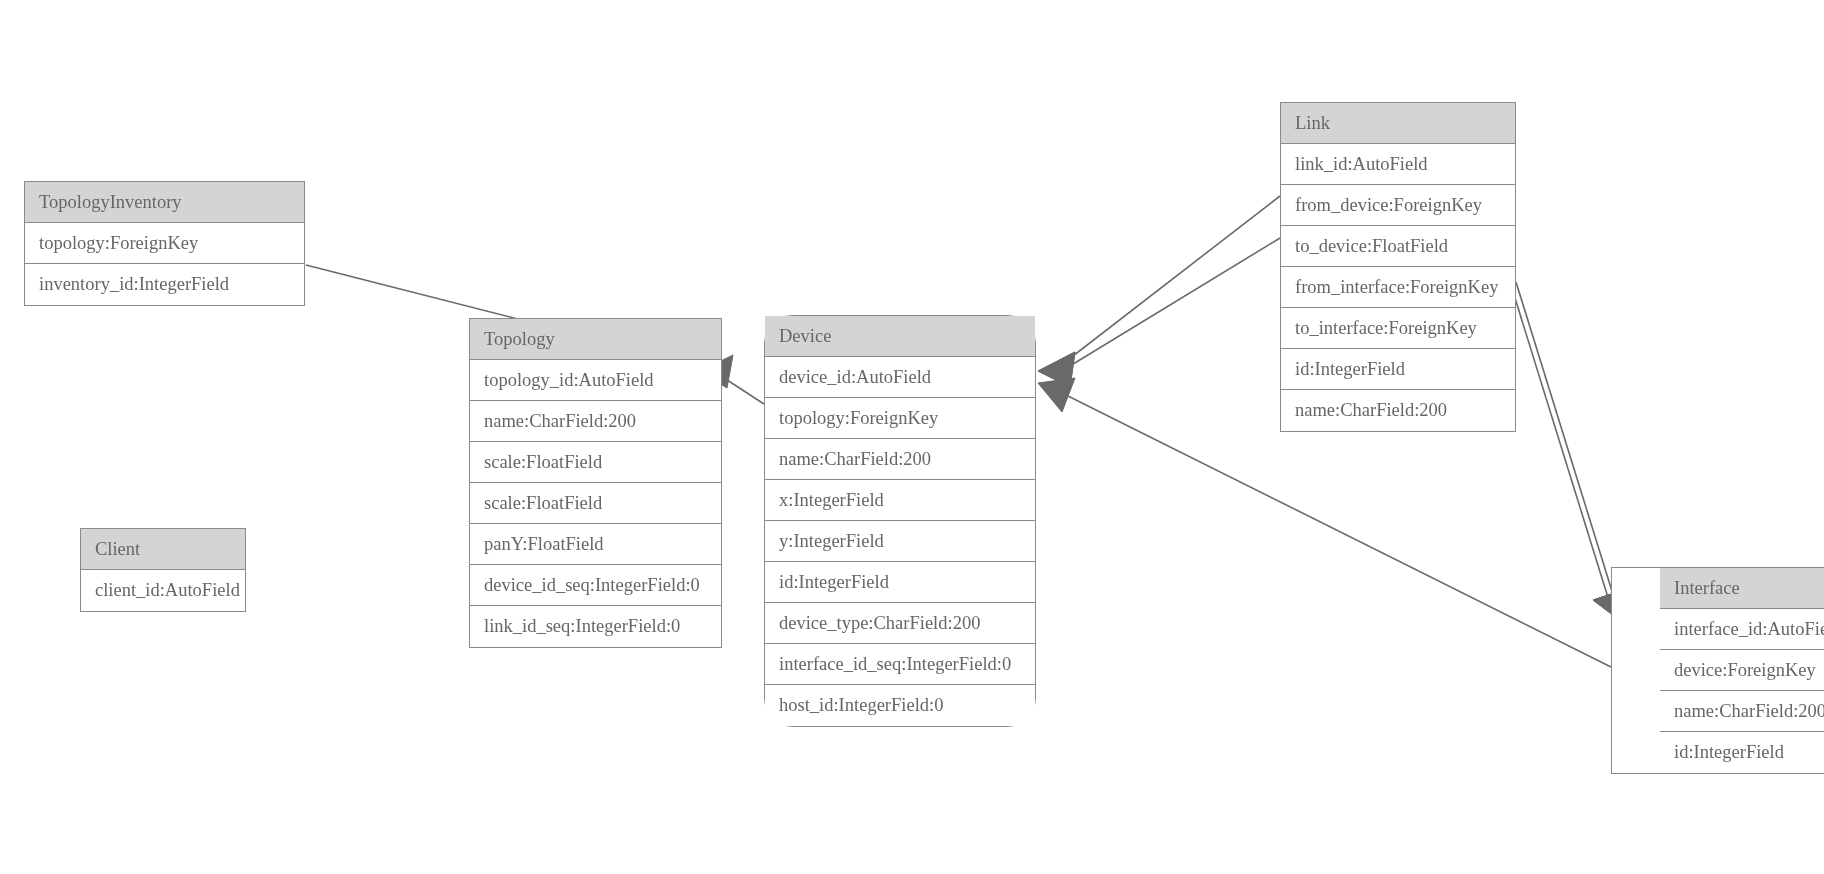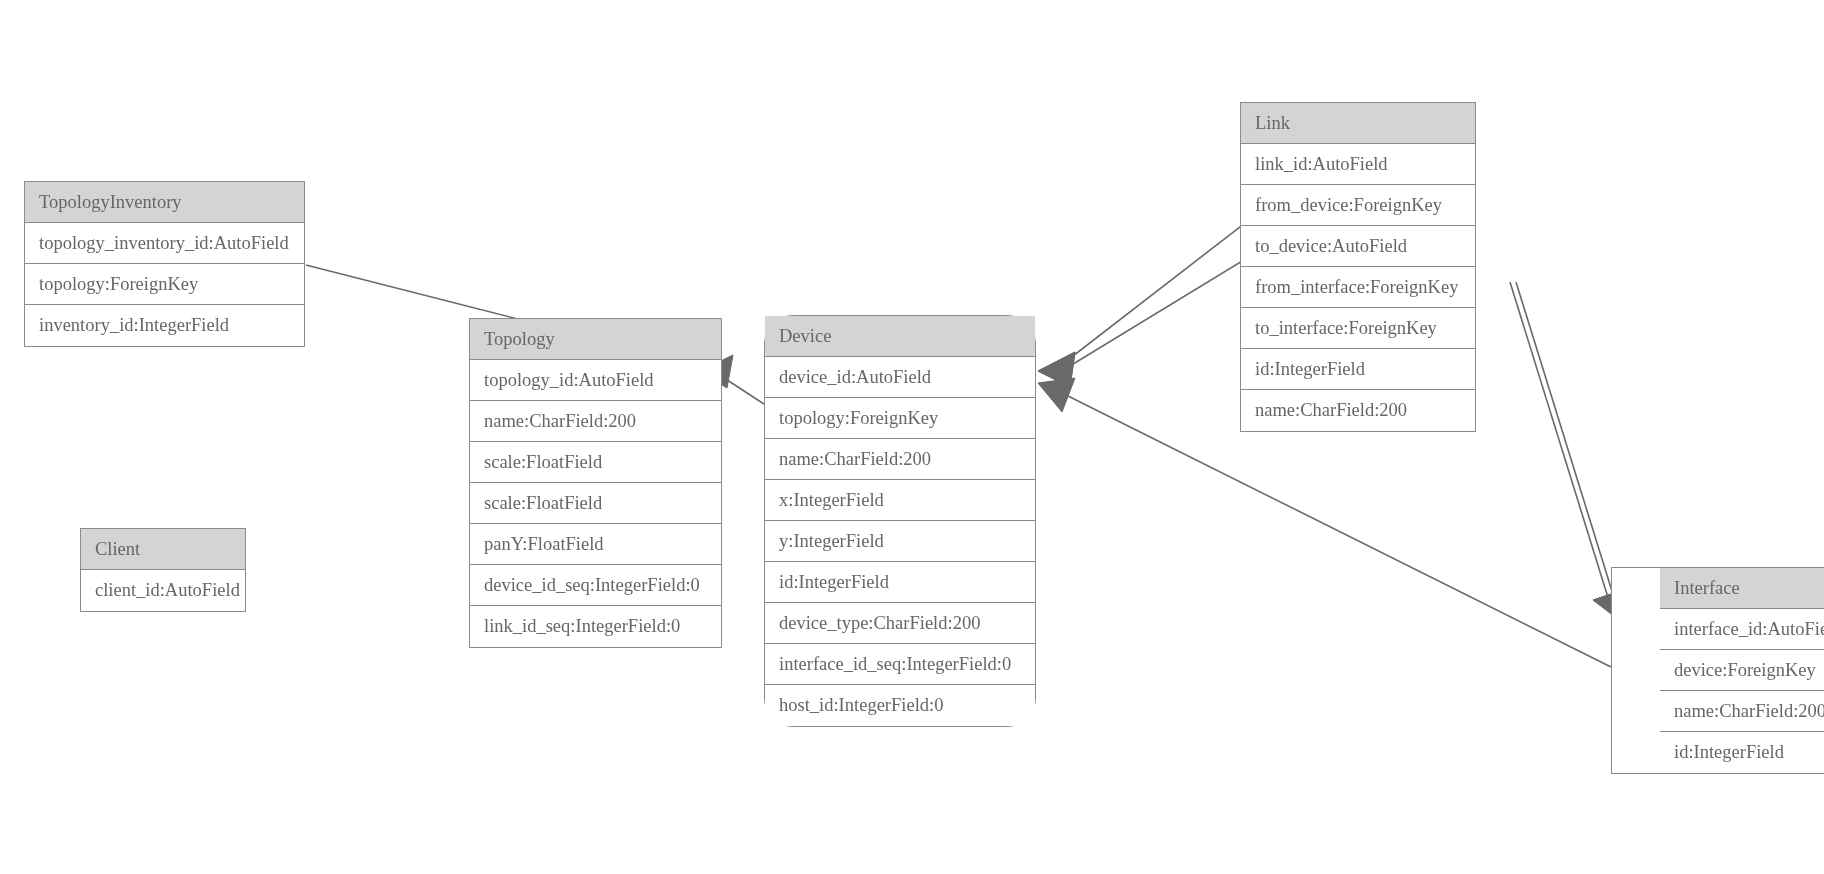--- a/index.html
+++ b/index.html
@@ -91,21 +91,20 @@
       </g>
       <g>
         <path d="M 1510,282 L 1610,604" stroke="#696969" stroke-width="1.6" fill="none"></path>
         <path d="M 1622,622 L 1593,600 L 1626,589 Z" fill="#696969" stroke="#696969" stroke-width="1"></path>
       </g>
     </svg>
 
   <div id="entities-layer">
       <div class="entity" style="left: 24px; top: 166px; width: 281px; margin-top: 15px;">
         <div class="entity-header">TopologyInventory</div>
-        <div class="entity-row">topology_inventory_id:AutoField</div>
         <div class="entity-row">topology:ForeignKey</div>
         <div class="entity-row">inventory_id:IntegerField</div>
       </div>
       <div class="entity" style="left: 80px; top: 528px; width: 166px;">
         <div class="entity-header">Client</div>
         <div class="entity-row">client_id:AutoField</div>
       </div>
       <div class="entity" style="left: 469px; top: 318px; width: 253px;">
         <div class="entity-header">Topology</div>
         <div class="entity-row">topology_id:AutoField</div>
@@ -121,25 +120,25 @@
         <div class="entity-row">device_id:AutoField</div>
         <div class="entity-row">topology:ForeignKey</div>
         <div class="entity-row">name:CharField:200</div>
         <div class="entity-row">x:IntegerField</div>
         <div class="entity-row">y:IntegerField</div>
         <div class="entity-row">id:IntegerField</div>
         <div class="entity-row">device_type:CharField:200</div>
         <div class="entity-row">interface_id_seq:IntegerField:0</div>
         <div class="entity-row">host_id:IntegerField:0</div>
       </div>
-      <div class="entity" style="left: 1240px; top: 102px; width: 236px;">
+      <div class="entity" style="left: 1280px; top: 102px; width: 236px;">
         <div class="entity-header">Link</div>
         <div class="entity-row">link_id:AutoField</div>
         <div class="entity-row">from_device:ForeignKey</div>
-        <div class="entity-row">to_device:AutoField</div>
+        <div class="entity-row">to_device:FloatField</div>
         <div class="entity-row">from_interface:ForeignKey</div>
         <div class="entity-row">to_interface:ForeignKey</div>
         <div class="entity-row">id:IntegerField</div>
         <div class="entity-row">name:CharField:200</div>
       </div>
       <div class="entity" style="left: 1611px; top: 567px; width: 220px; padding-left: 48px;">
         <div class="entity-header">Interface</div>
         <div class="entity-row">interface_id:AutoField</div>
         <div class="entity-row">device:ForeignKey</div>
         <div class="entity-row">name:CharField:200</div>

